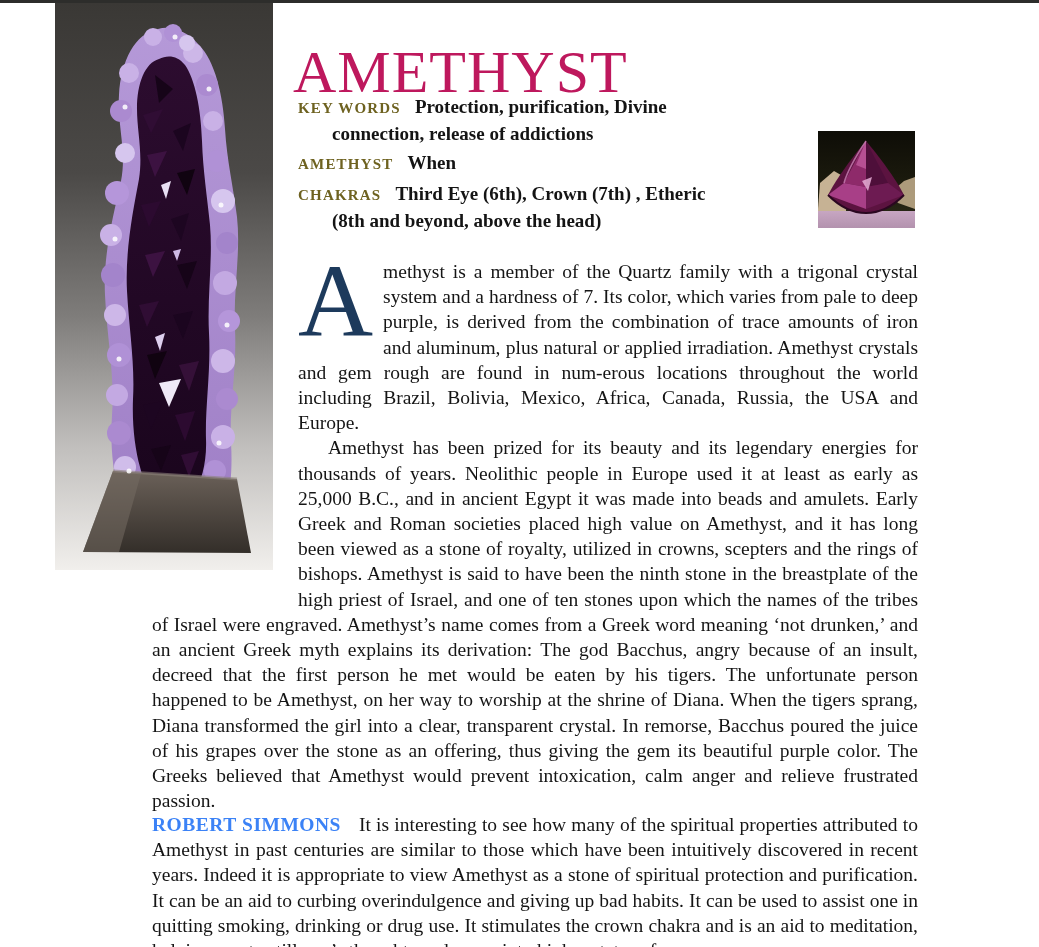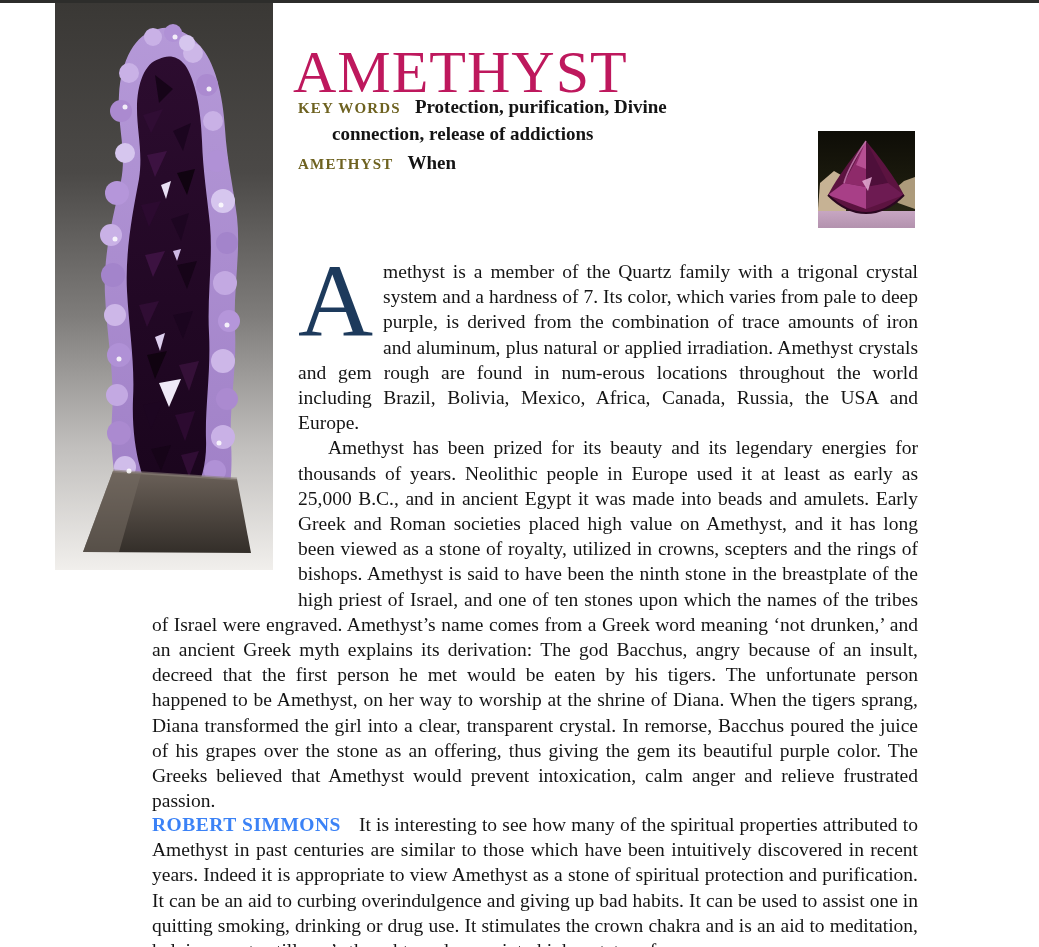--- a/index.html
+++ b/index.html
@@ -206,20 +206,23 @@
 
   <h1 class="page-title">AMETHYST</h1>
 
   <div class="props">
     <p class="prop-row">
       <span class="prop-label">KEY WORDS</span><span>Protection, purification, Divine connection, release of addictions</span>
     </p>
     <p class="prop-row">
       <span class="prop-label">AMETHYST</span><span>When</span>
     </p>
+    <p class="prop-row">
+      <span class="prop-label">CHAKRAS</span><span>Third Eye (6th), Crown (7th) , Etheric (8th and beyond, above the head)</span>
+    </p>
   </div>
 
   <div class="article">
     <div class="photo-spacer"></div>
     <p class="para1"><span class="dropcap">A</span><span>methyst is a member of the Quartz family with a trigonal crystal system and a hardness of 7. Its color, which varies from pale to deep purple, is derived from the combination of trace amounts of iron and aluminum, plus natural or applied irradiation. Amethyst crystals and gem rough are found in num-erous locations throughout the world including Brazil, Bolivia, Mexico, Africa, Canada, Russia, the USA and Europe.</span></p>
     <p class="para2">Amethyst has been prized for its beauty and its legendary energies for thousands of years. Neolithic people in Europe used it at least as early as 25,000 B.C., and in ancient Egypt it was made into beads and amulets. Early Greek and Roman societies placed high value on Amethyst, and it has long been viewed as a stone of royalty, utilized in crowns, scepters and the rings of bishops. Amethyst is said to have been the ninth stone in the breastplate of the high priest of Israel, and one of ten stones upon which the names of the tribes of Israel were engraved. Amethyst’s name comes from a Greek word meaning ‘not drunken,’ and an ancient Greek myth explains its derivation: The god Bacchus, angry because of an insult, decreed that the first person he met would be eaten by his tigers. The unfortunate person happened to be Amethyst, on her way to worship at the shrine of Diana. When the tigers sprang, Diana transformed the girl into a clear, transparent crystal. In remorse, Bacchus poured the juice of his grapes over the stone as an offering, thus giving the gem its beautiful purple color. The Greeks believed that Amethyst would prevent intoxication, calm anger and relieve frustrated passion.</p>
   </div>
 
   <div class="commentary">
     <p><span class="author-label">ROBERT SIMMONS</span><span>It is interesting to see how many of the spiritual properties attributed to Amethyst in past centuries are similar to those which have been intuitively discovered in recent years. Indeed it is appropriate to view Amethyst as a stone of spiritual protection and purification. It can be an aid to curbing overindulgence and giving up bad habits. It can be used to assist one in quitting smoking, drinking or drug use. It stimulates the crown chakra and is an aid to meditation, helping one to still one’s thoughts and move into higher states of</span></p>

